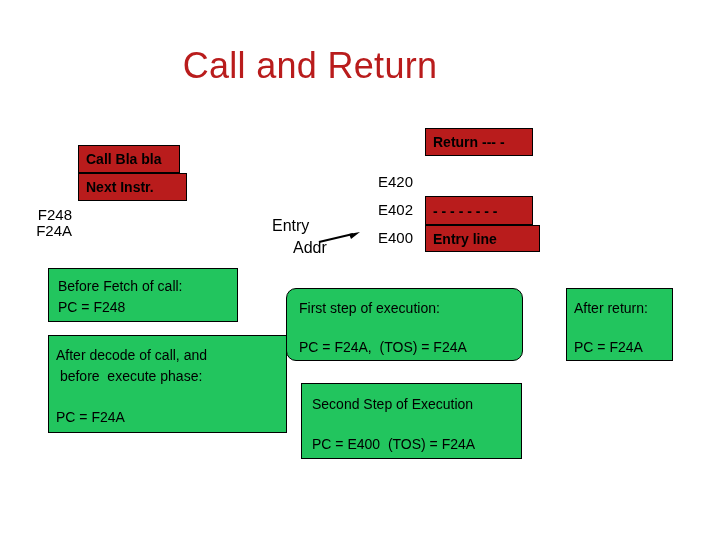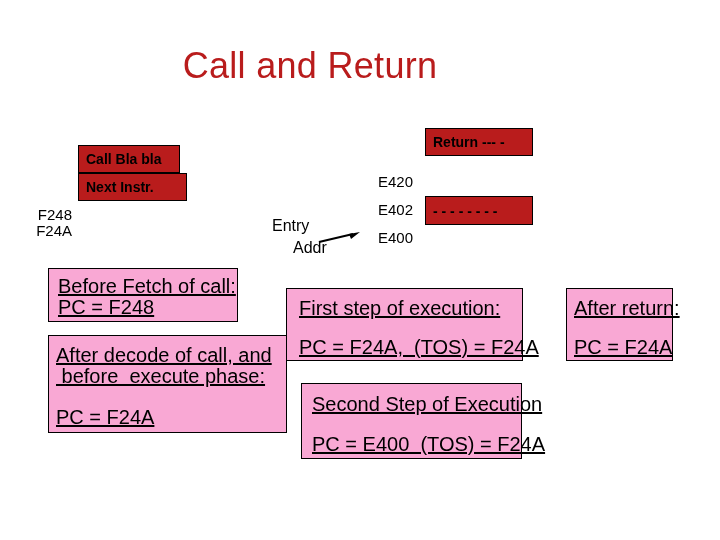--- a/index.html
+++ b/index.html
@@ -91,41 +91,41 @@
   #addr-word {
     left: 280px; top: 238px; font-size: 16px; line-height: 19px; white-space: nowrap; margin-left: 13px;
   }
   #entry-arrow {
     left: 318px; top: 226px; width: 42px; height: 20px;
   }
 
   
   .note {
     border: 1px solid #000000;
-    background: #f9a8d4;
+    background: #22c55e;
     box-sizing: border-box;
-    font-size: 20px;
+    font-size: 14px;
     line-height: 21px;
-    text-decoration: underline;
   }
   .note .ln { white-space: pre; }
 
   #note-before-fetch {
     left: 48px; top: 268px; width: 190px; height: 54px;
     padding: 7px 0 0 9px;
   }
   #note-after-decode {
     left: 48px; top: 335px; width: 239px; height: 98px;
     padding: 9px 0 0 7px;
   }
   #note-after-decode .gap { height: 20px; }
 
   #note-first-step {
     left: 286px; top: 288px; width: 237px; height: 73px;
     padding: 9px 12px 0 12px;
+    border-radius: 10px;
   }
   #note-first-step .gap { height: 18px; }
 
   #note-second-step {
     left: 301px; top: 383px; width: 221px; height: 76px;
     padding: 10px 0 0 10px;
   }
   #note-second-step .gap { height: 19px; }
 
   #note-after-return {
@@ -146,20 +146,21 @@
 
   <div id="inst-bla" class="abs box pad">Call Bla bla</div>
   <div id="next-instr" class="abs box pad">Next Instr.</div>
 
   <div id="addr-e420" class="abs addr">E420</div>
   <div id="addr-e402" class="abs addr">E402</div>
   <div id="addr-e400" class="abs addr">E400</div>
 
   <div id="return-box" class="abs box pad">Return --- -</div>
   <div id="dash-box" class="abs box pad">- - - - - - - -</div>
+  <div id="entry-line-box" class="abs box pad">Entry line</div>
 
   <div id="entry-word" class="abs">Entry</div>
   <div id="addr-word" class="abs">Addr</div>
   <svg id="entry-arrow" class="abs" viewBox="0 0 42 20">
     <line x1="1" y1="16" x2="35" y2="8" stroke="#000000" stroke-width="2"></line>
     <polygon points="42,6 31,8 33,13" fill="#000000"></polygon>
   </svg>
 
   <div id="note-before-fetch" class="abs note">
     <div class="ln">Before Fetch of call:</div>

